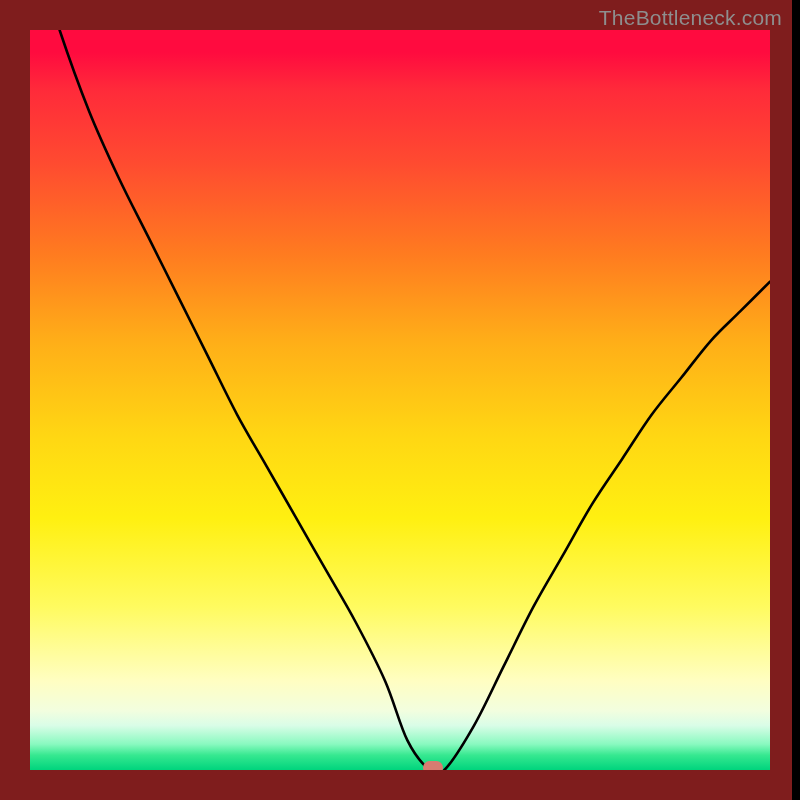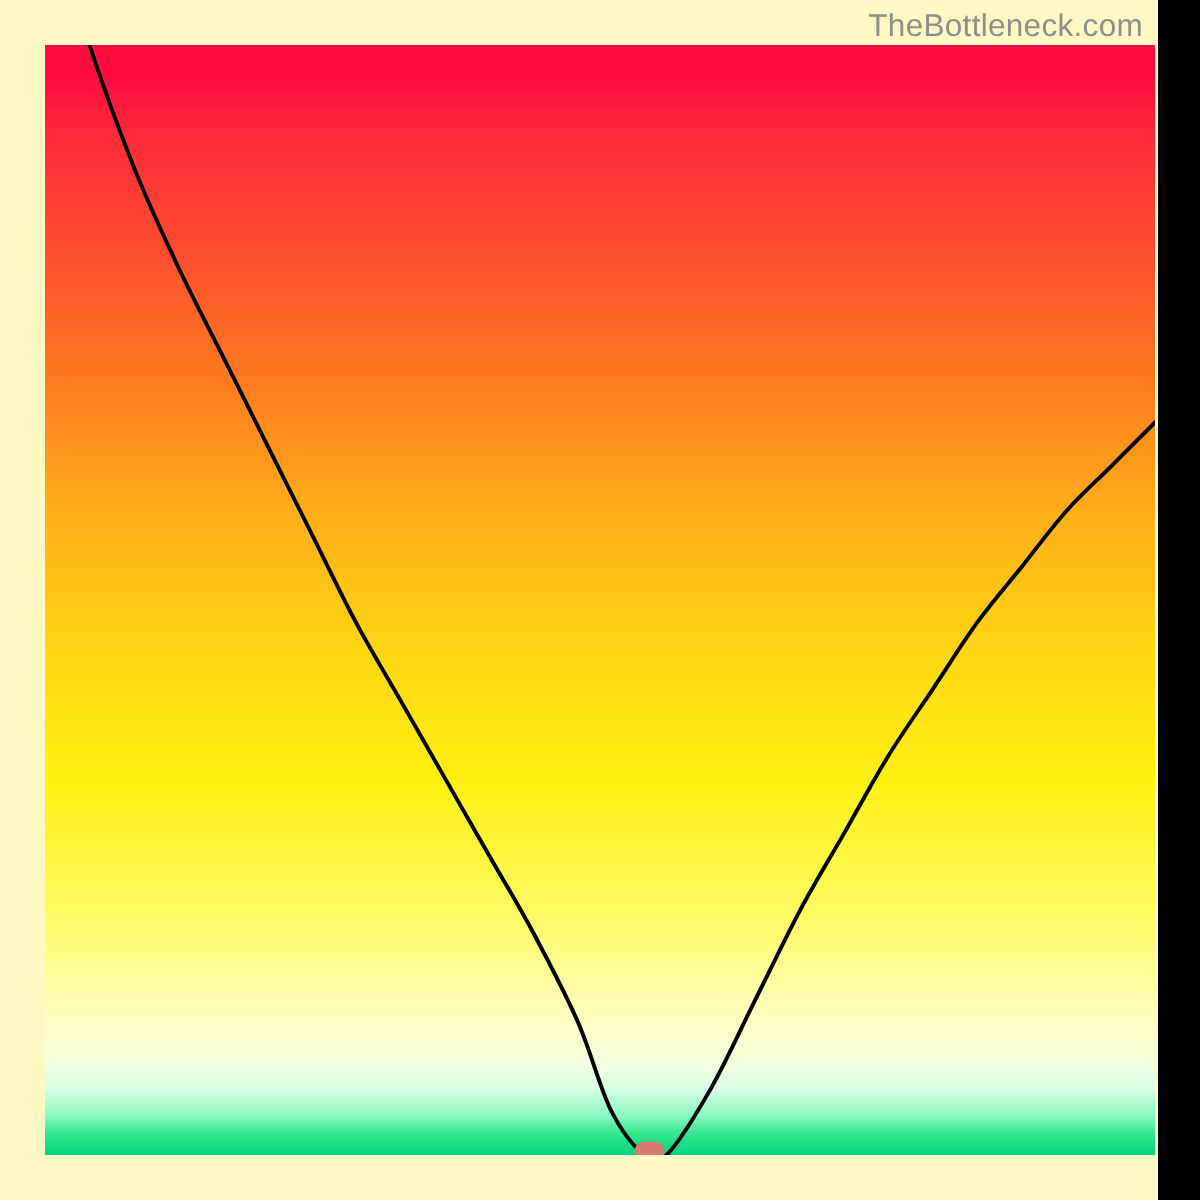--- a/index.html
+++ b/index.html
@@ -8,21 +8,22 @@
     width: 800px;
     height: 800px;
     background: #000;
     overflow: hidden;
     font-family: Arial, Helvetica, sans-serif;
   }
   .stage {
     position: relative;
     width: 772px;
     height: 800px;
-    background: #fef9c3;
+    background: #7f1d1d;
+    padding-left: 20px;
   }
   .plot {
     position: absolute;
     left: 30px;
     top: 30px;
     width: 740px;
     height: 740px;
     overflow: hidden;
   }
   .gradient {

